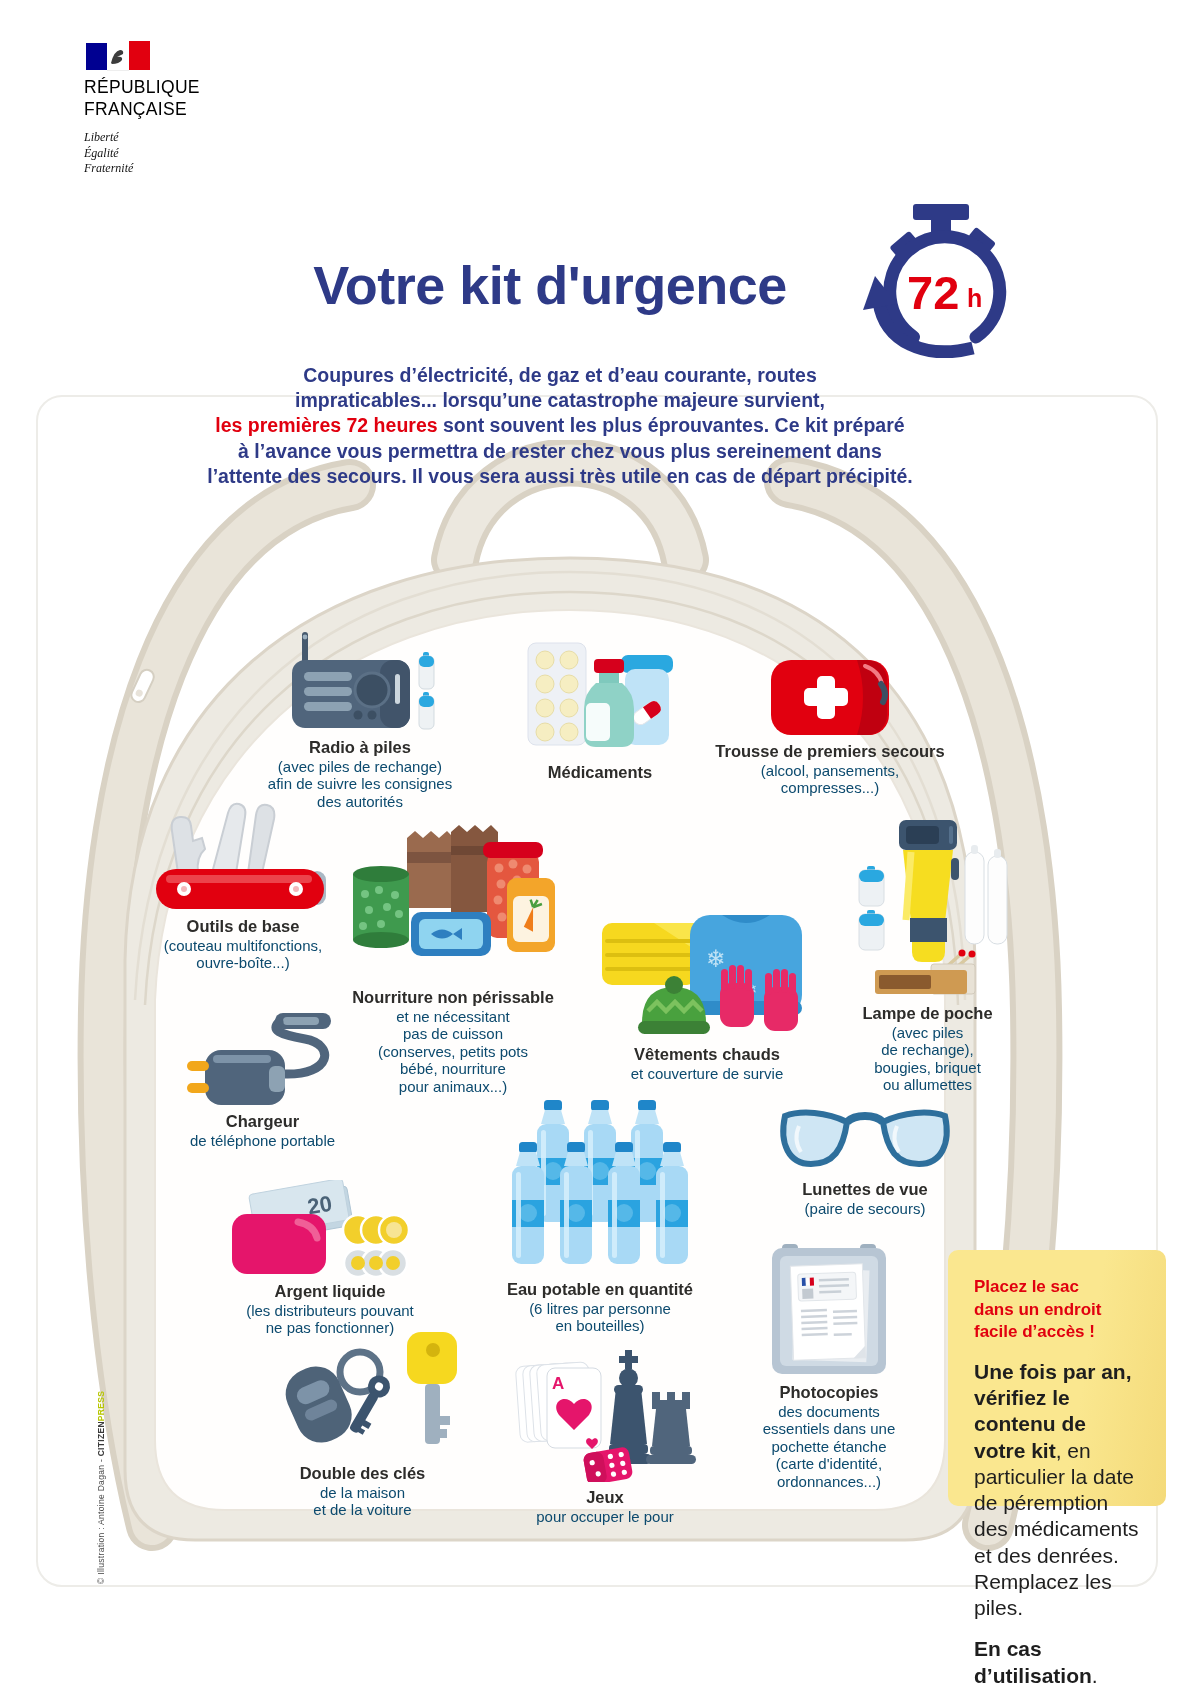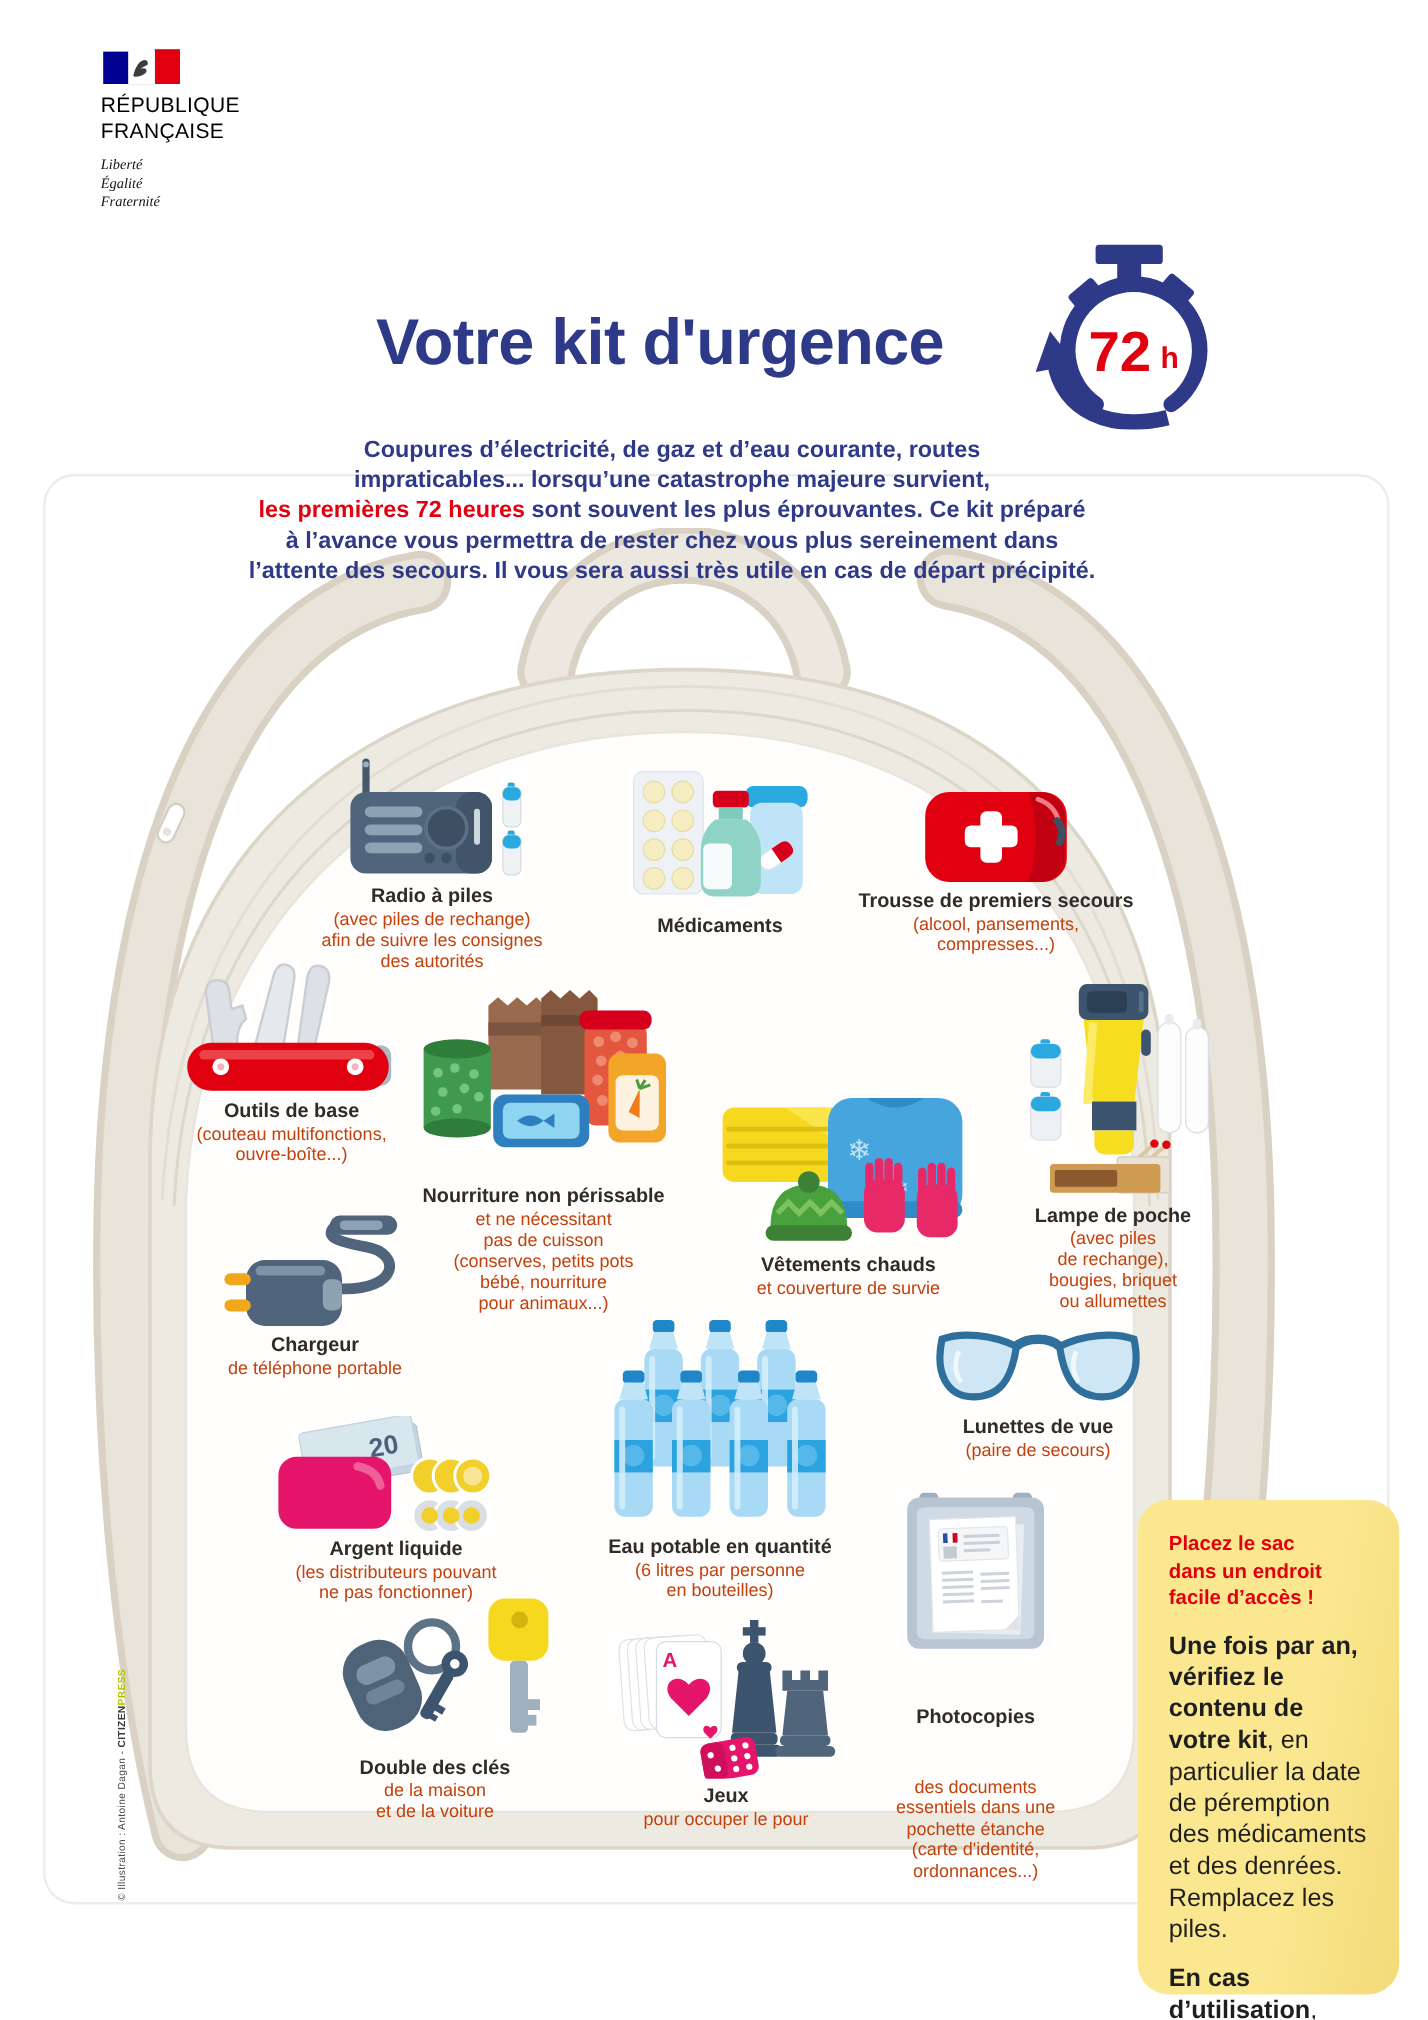--- a/index.html
+++ b/index.html
@@ -19,23 +19,23 @@
   .intro{left:175px;top:338px;width:770px;text-align:center;font-size:19.5px;font-weight:700;
          line-height:1.29;color:#2e3a87;white-space:pre-line;}
   .intro .hl{color:#e1000f;}
   
   .bg-card{left:36px;top:395px;width:1118px;height:1188px;background:#fff;border:2px solid #edece8;border-radius:26px;}
   .backpack{left:60px;top:440px;}
   
   .item{position:absolute;display:flex;flex-direction:column;align-items:center;text-align:center;}
   .item .icon{display:flex;align-items:flex-start;justify-content:center;}
   .item-title{font-size:16.5px;font-weight:bold;color:#2d2c2a;margin-top:4px;line-height:1.15;}
-  .item-desc{font-size:15px;color:#c2410c;line-height:1.16;white-space:pre-line;margin-top:1px;}
+  .item-desc{font-size:15px;color:#0c4a6e;line-height:1.16;white-space:pre-line;margin-top:1px;}
   
-  .tip-box{left:948px;top:1250px;width:218px;height:412px;border-radius:26px;
+  .tip-box{left:948px;top:1250px;width:218px;height:256px;border-radius:10px;
            background:linear-gradient(100deg,#fae78f 60%,#f4da79);box-sizing:border-box;padding:26px 26px 0 26px;}
   .tip-head{color:#e1000f;font-weight:bold;font-size:17px;line-height:1.33;white-space:pre-line;}
   .tip-p{font-size:21px;line-height:1.25;color:#1e1e1e;margin-top:15px;}
   .tip-p b{font-weight:bold;}
   
   .credit{left:96px;top:1584px;transform:rotate(-90deg);transform-origin:0 0;white-space:nowrap;
           font-size:8.5px;color:#4a4a4a;letter-spacing:.3px;}
   .credit .cb{font-weight:bold;color:#3a3a3a;}
   .credit .cy{font-weight:bold;color:#b7c600;}
 </style>
@@ -424,21 +424,21 @@
           <circle cx="146" cy="83" r="7" fill="#f2cf2b"></circle>
           <circle cx="163" cy="83" r="7" fill="#f2cf2b"></circle>
       </g>
     </svg>
   </div>
   <div class="item-title">Argent liquide</div>
   <div class="item-desc">(les distributeurs pouvant
 ne pas fonctionner)</div>
 </div>
 
-<div class="item" style="left:708px;top:1243px;width:210px;gap:39px;">
+<div class="item" style="left:724px;top:1243px;width:210px;">
   <div class="icon" style="height:136px;">
     <svg width="130" height="134" viewBox="0 0 130 134">
       <rect x="18" y="1" width="16" height="9" rx="4" fill="#9fb0bf"></rect>
       <rect x="96" y="1" width="16" height="9" rx="4" fill="#9fb0bf"></rect>
       <rect x="8" y="5" width="114" height="126" rx="10" fill="#b7c5d3"></rect>
       <rect x="16" y="13" width="98" height="110" rx="6" fill="#cfdae4"></rect>
       <g transform="rotate(2 65 70)">
           <rect x="30" y="26" width="74" height="92" fill="#e9edf1"></rect>
         </g>
       <g transform="rotate(-2 65 70)">

